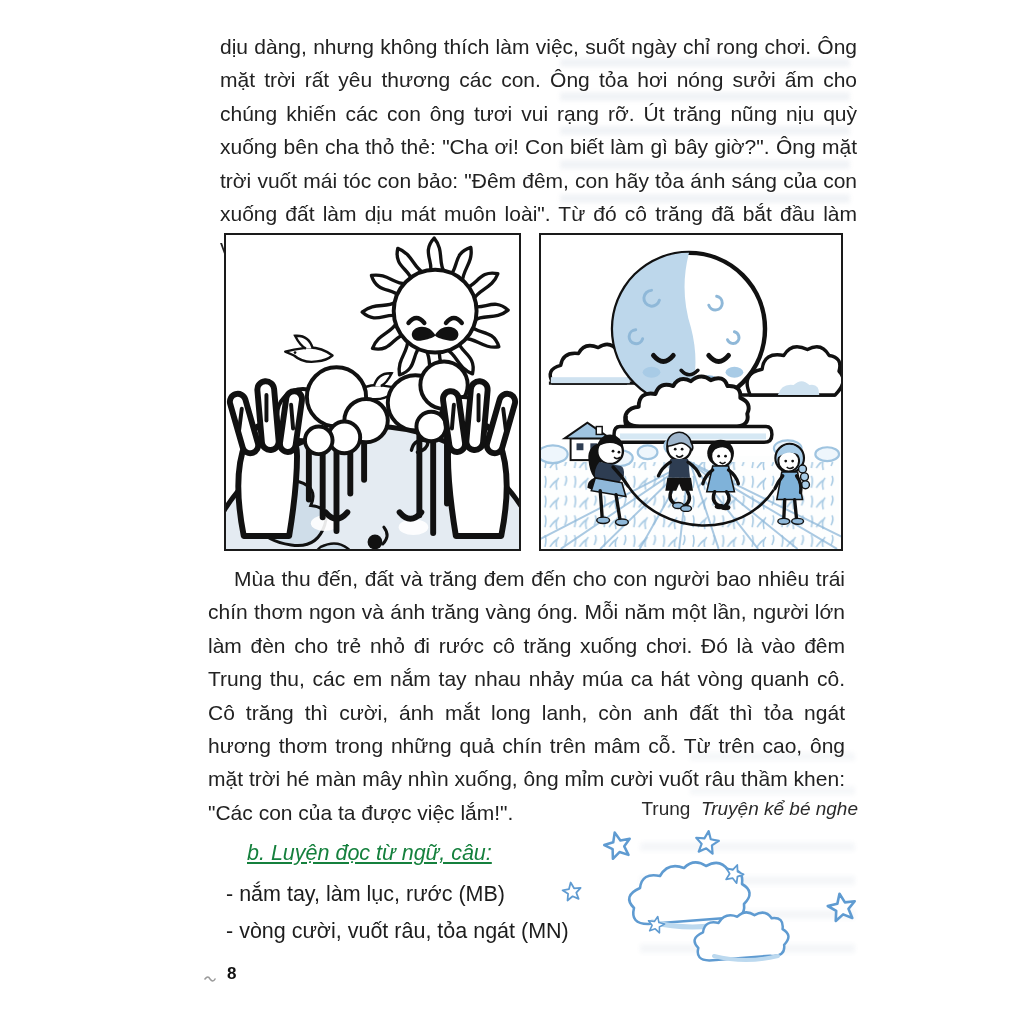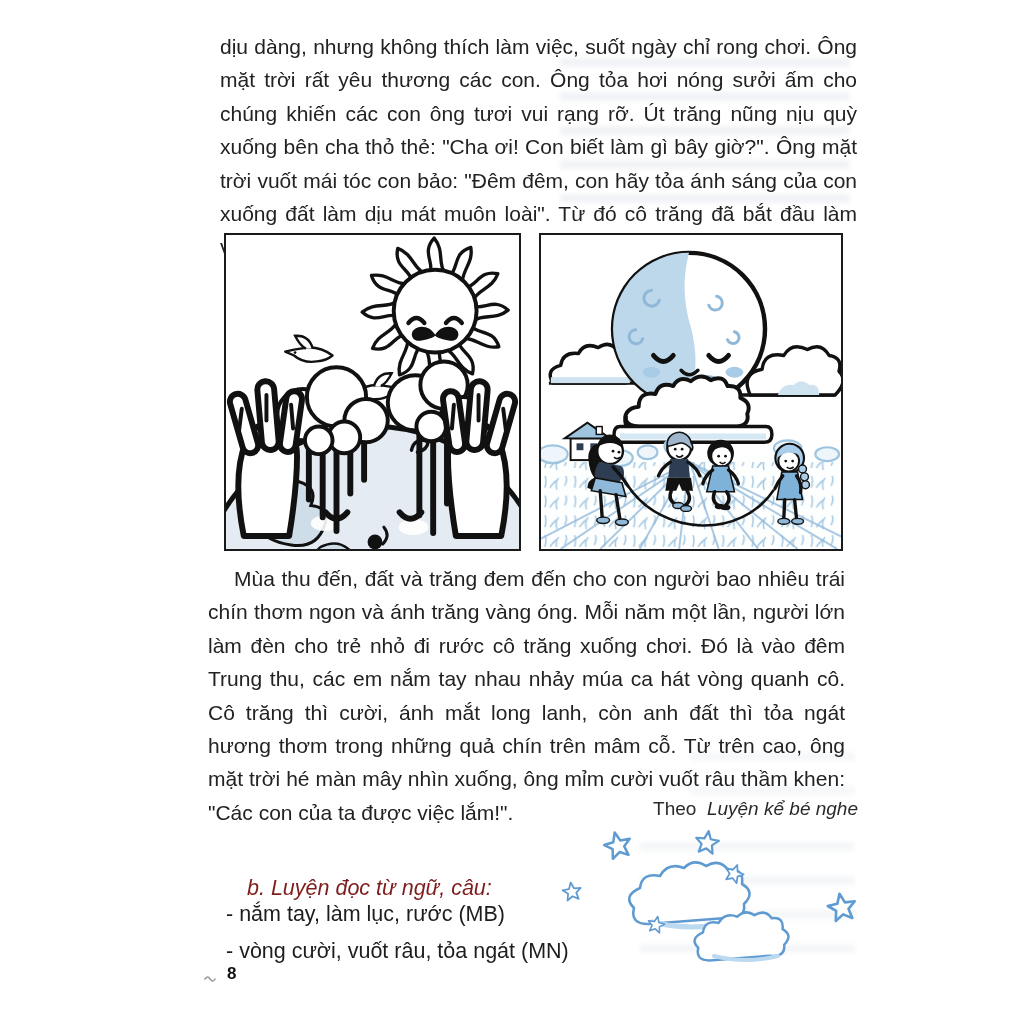--- a/index.html
+++ b/index.html
@@ -8,22 +8,22 @@
   .abs{position:absolute;}
   .bodytext{font-size:21px;line-height:33.4px;text-align:justify;color:#222;}
   #para1{left:220px;top:30px;width:637px;}
   #para2{left:208px;top:562px;width:637px;text-indent:26px;}
   .panel{top:233px;height:318px;border:2.5px solid #1a1a1a;background:#fff;box-sizing:border-box;}
   #panel-left{left:224px;width:297px;}
   #panel-right{left:539px;width:304px;}
   .panel svg{display:block;width:100%;height:100%;}
   #attribution{top:798px;right:166px;font-size:19px;color:#2a2a2a;}
   #attribution .src{font-style:italic;}
-  #exercise-heading{left:247px;top:876px;font-size:21.5px;font-style:italic;color:#7f1d1d;}
-  .exercise-item{left:226px;font-size:21.5px;color:#1d1d1d;margin-top:20px;}
+  #exercise-heading{left:247px;top:841px;font-size:21.5px;font-style:italic;color:#15803d;text-decoration:underline;}
+  .exercise-item{left:226px;font-size:21.5px;color:#1d1d1d;}
   #item-0{top:882px;}
   #item-1{top:919px;}
   #decor{left:552px;top:830px;width:305px;height:138px;}
   #page-number{left:227px;top:964px;font-size:17px;font-weight:bold;color:#111;}
   #margin-mark{left:204px;top:974px;width:12px;height:8px;}
   .ghost{background:repeating-linear-gradient(to bottom,rgba(96,124,158,.16) 0 9px,transparent 9px 34px);
          filter:blur(2.2px);opacity:.55;transform:scaleX(-1);border-radius:4px;pointer-events:none;}
 </style>
 </head>
 <body>
@@ -320,22 +320,22 @@
         <line x1="-5" y1="16" x2="-6" y2="36"></line>
           <line x1="5" y1="16" x2="7" y2="36"></line>
       </g>
       <ellipse cx="-6" cy="38" rx="6" ry="3" fill="#8fb8d9" stroke="#111" stroke-width="1.4"></ellipse>
       <ellipse cx="8" cy="38" rx="6" ry="3" fill="#8fb8d9" stroke="#111" stroke-width="1.4"></ellipse>
     </g>
   </svg>
 </div>
 
 <div id="attribution" class="abs">
-  <span>Theo</span>&nbsp;
-  <span class="src">Luyện kể bé nghe</span>
+  <span>Trung</span>&nbsp;
+  <span class="src">Truyện kể bé nghe</span>
 </div>
 
 <div id="exercise-heading" class="abs">b. Luyện đọc từ ngữ, câu:</div>
 <div id="item-0" class="abs exercise-item">- nắm tay, làm lục, rước (MB)</div>
 <div id="item-1" class="abs exercise-item">- vòng cười, vuốt râu, tỏa ngát (MN)</div>
 
 <svg id="decor" class="abs" viewBox="0 0 305 138">
   <defs>
     <path id="dstar" d="M0,-12 L3.2,-4.2 L11.4,-3.7 L5.2,1.6 L7,9.7 L0,5.4 L-7,9.7 L-5.2,1.6 L-11.4,-3.7 L-3.2,-4.2 Z"></path>
   </defs>

